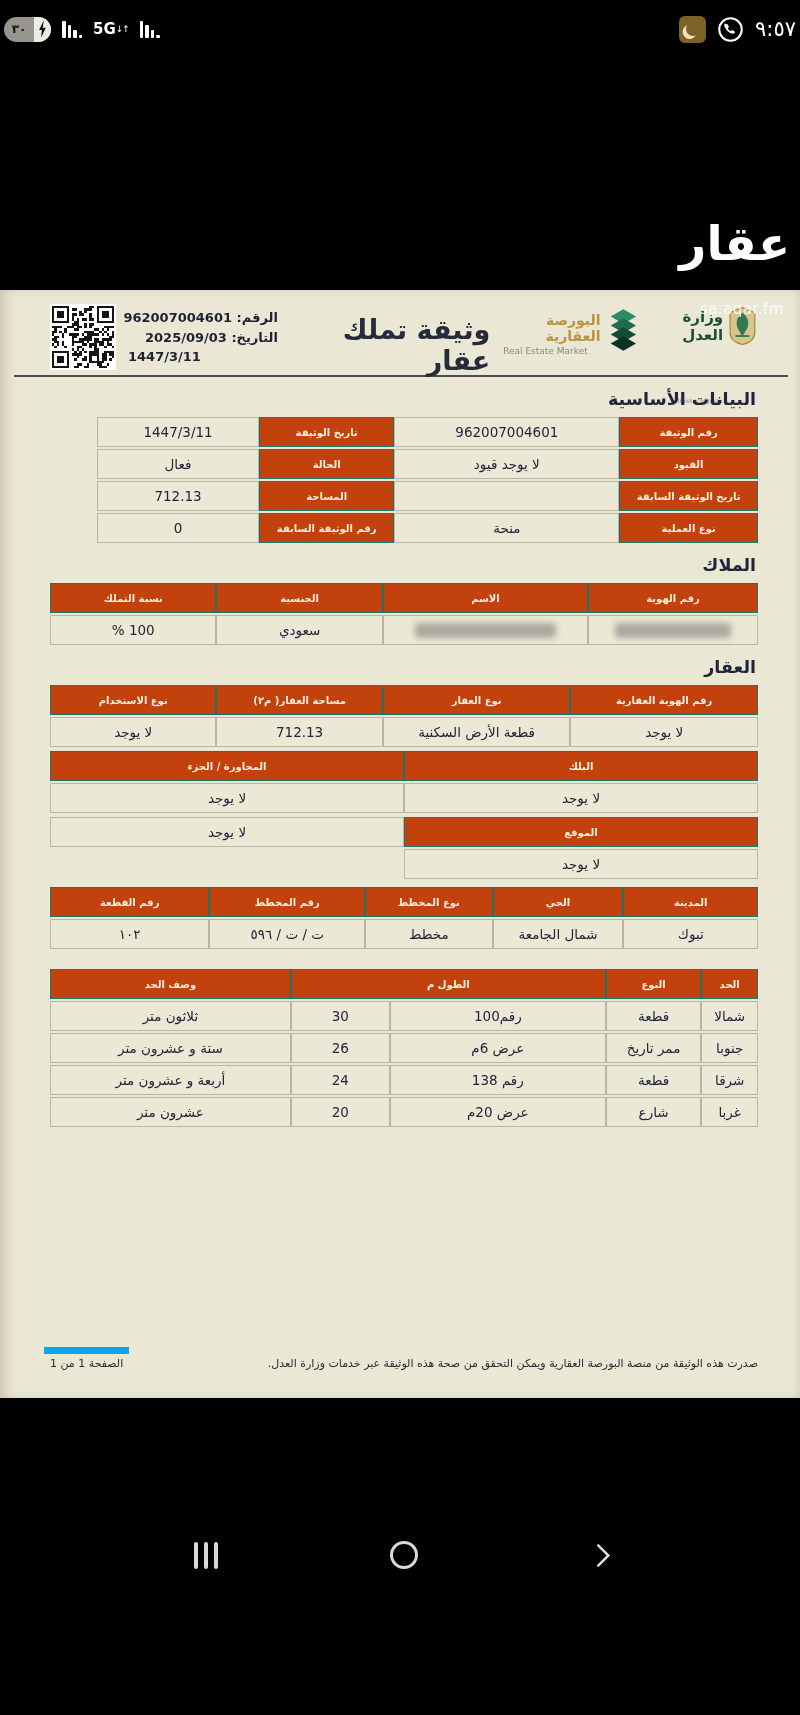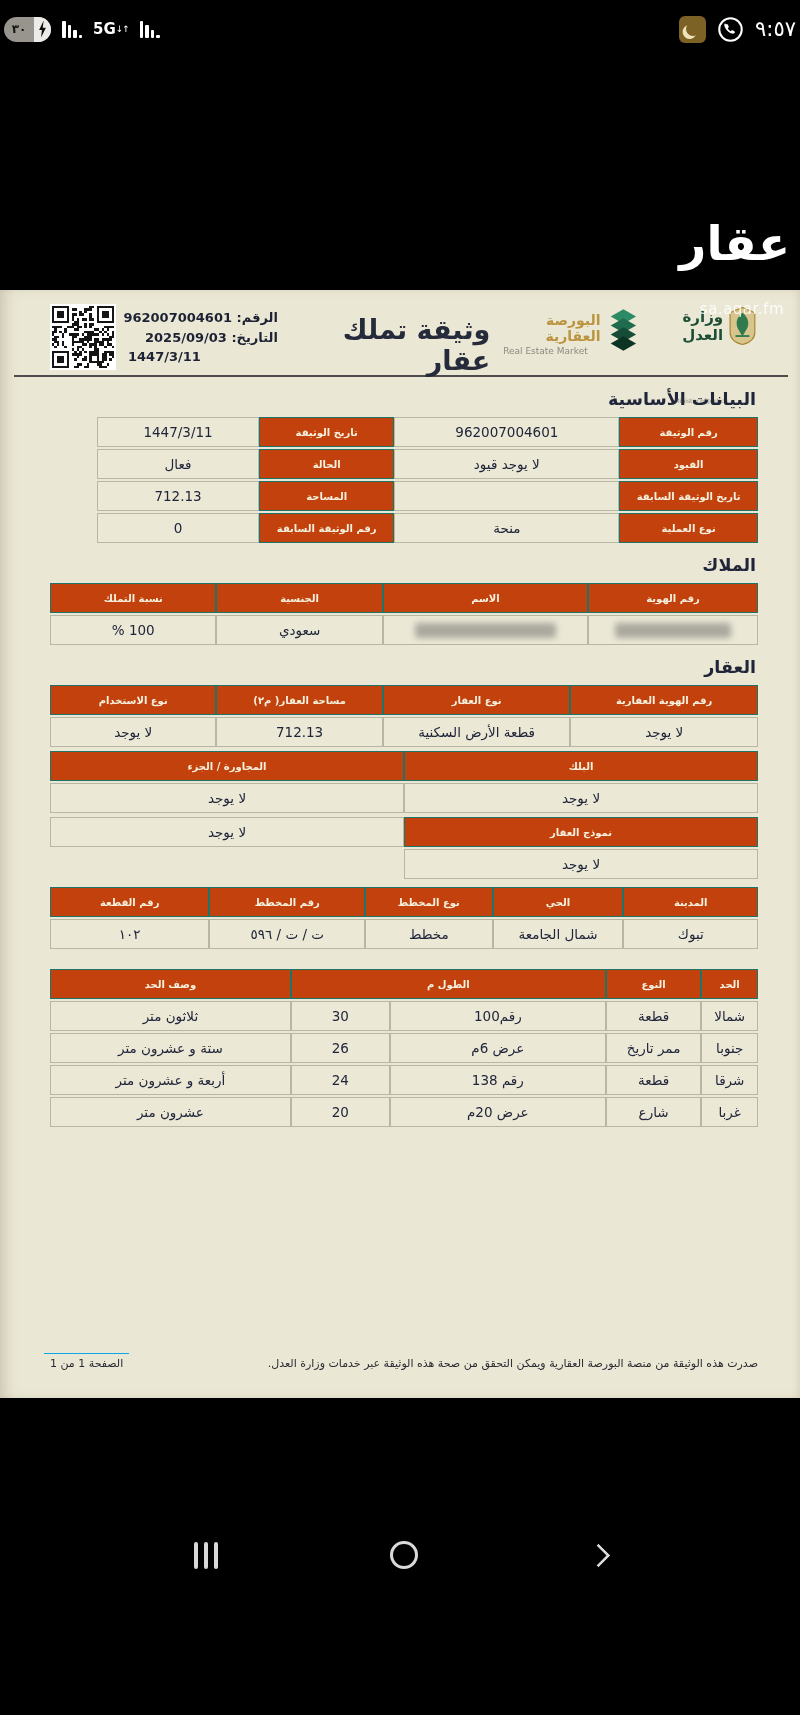--- a/index.html
+++ b/index.html
@@ -69,21 +69,21 @@
   .owners-t { grid-template-columns: 24% 29% 23.5% 23.5%; }
   .t1 { grid-template-columns: 26.5% 26.5% 23.5% 23.5%; margin-top: 4px; }
   .band { grid-template-columns: 50% 50%; margin-top: 4px; }
   .t2 { grid-template-columns: 19% 18.5% 18% 22% 22.5%; margin-top: 8px; }
   .bounds { grid-template-columns: 8% 13.5% 30.5% 14% 34%; margin-top: 20px; }
   .span2 { grid-column: span 2; }
   .redacted { width: 72%; height: 15px; background: #8f8e86; border-radius: 3px; filter: blur(3px); opacity: .7; }
 
   .doc-footer { position: absolute; bottom: 28px; right: 42px; left: 44px;
     display: flex; justify-content: space-between; align-items: flex-end; font-size: 11px; color: #2a2a33; }
-  .page-num { border-top: 1px solid #0ea5e9; padding: 3px 6px 0; font-weight: 500; white-space: nowrap; }
+  .page-num { border-top: 7px solid #0ea5e9; padding: 3px 6px 0; font-weight: 500; white-space: nowrap; }
 
   
   .nav-bar { position: absolute; left: 0; right: 0; bottom: 130px; height: 60px;
     display: flex; align-items: center; justify-content: center; gap: 172px; }
   .nav-recents { display: flex; gap: 6px; }
   .nav-recents i { display: block; width: 4px; height: 27px; background: #d9d9d9; border-radius: 2px; }
   .nav-home { width: 28px; height: 28px; border: 3px solid #d9d9d9; border-radius: 50%; }
   .nav-back { width: 17px; height: 17px; border-top: 3.5px solid #d9d9d9; border-right: 3.5px solid #d9d9d9;
     transform: rotate(45deg); border-radius: 1px; }
 </style>
@@ -445,21 +445,21 @@
     </div>
 
     <div class="grid band">
       <div class="cell th">البلك</div>
       <div class="cell th">المجاورة / الجزء</div>
       <div class="cell">لا يوجد</div>
       <div class="cell">لا يوجد</div>
     </div>
 
     <div class="grid band">
-      <div class="cell th">نموذج العقار</div>
+      <div class="cell th">الموقع</div>
       <div class="cell">لا يوجد</div>
       <div class="cell">لا يوجد</div>
     </div>
 
     <div class="grid t2">
       <div class="cell th">المدينة</div>
       <div class="cell th">الحي</div>
       <div class="cell th">نوع المخطط</div>
       <div class="cell th">رقم المخطط</div>
       <div class="cell th">رقم القطعة</div>

